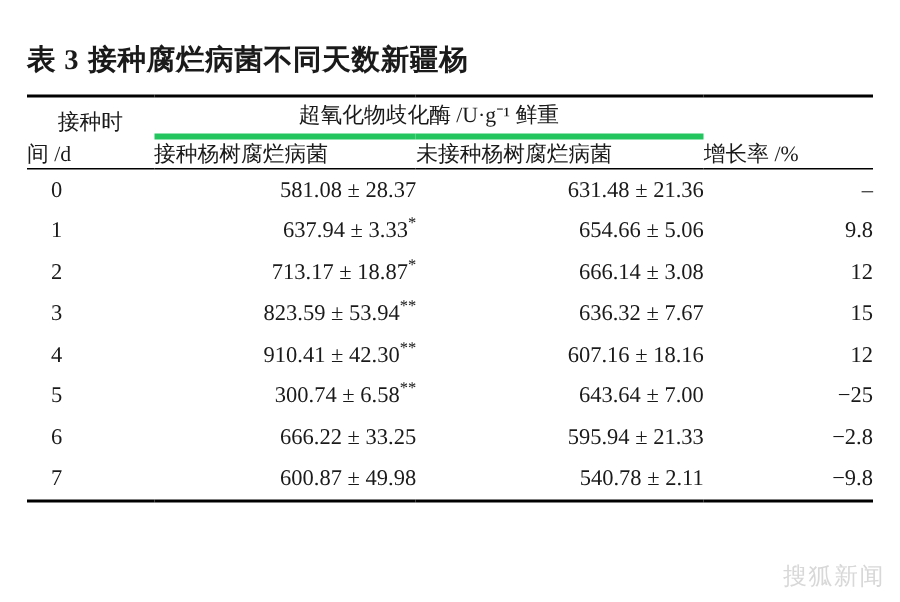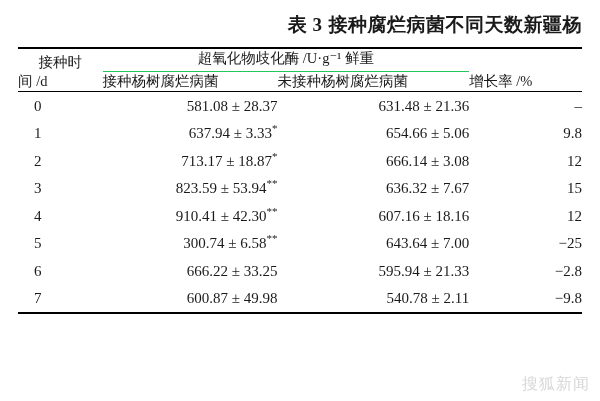--- a/index.html
+++ b/index.html
@@ -16,35 +16,36 @@
     position: relative;
   }
   .page {
     width: 600px;
     height: 401px;
     box-sizing: border-box;
     padding: 10px 18px 0 18px;
     position: relative;
   }
   .title {
-    text-align: right;
+    text-align: left;
     font-size: 19px;
     font-weight: bold;
     line-height: 1.55;
     letter-spacing: 0.5px;
-    margin: 0 0 2px 0;
+    margin: 16px 0 2px 0;
   }
   .title .num {
     margin-right: 6px;
   }
   table.data {
     width: 100%;
     border-collapse: collapse;
     margin-top: 8px;
     font-size: 14.5px;
+    font-family: Liberation Serif, serif;
   }
   table.data td, table.data th {
     font-weight: normal;
     padding: 0;
   }
   .rule-top td {
     border-top: 2px solid #000;
     height: 0;
     font-size: 0;
     line-height: 0;
@@ -62,21 +63,21 @@
     line-height: 0;
   }
   .hdr-row1 td {
     padding-top: 7px;
     padding-bottom: 3px;
     text-align: center;
     vertical-align: bottom;
     font-size: 14.5px;
   }
   .hdr-row1 td.span-head {
-    border-bottom: 1px solid #22c55e;
+    border-bottom: 4px solid #22c55e;
     padding-bottom: 3px;
   }
   .hdr-row2 td {
     padding-top: 5px;
     padding-bottom: 6px;
     text-align: left;
     vertical-align: bottom;
     font-size: 14.5px;
   }
   .col-time {

